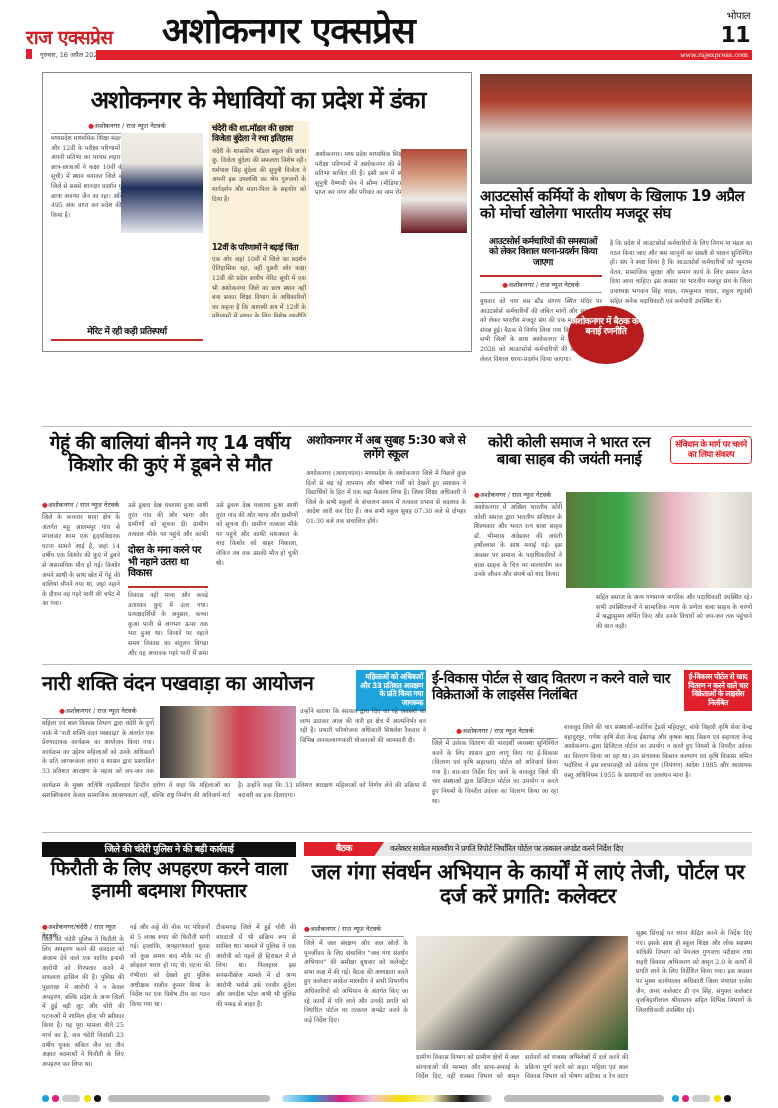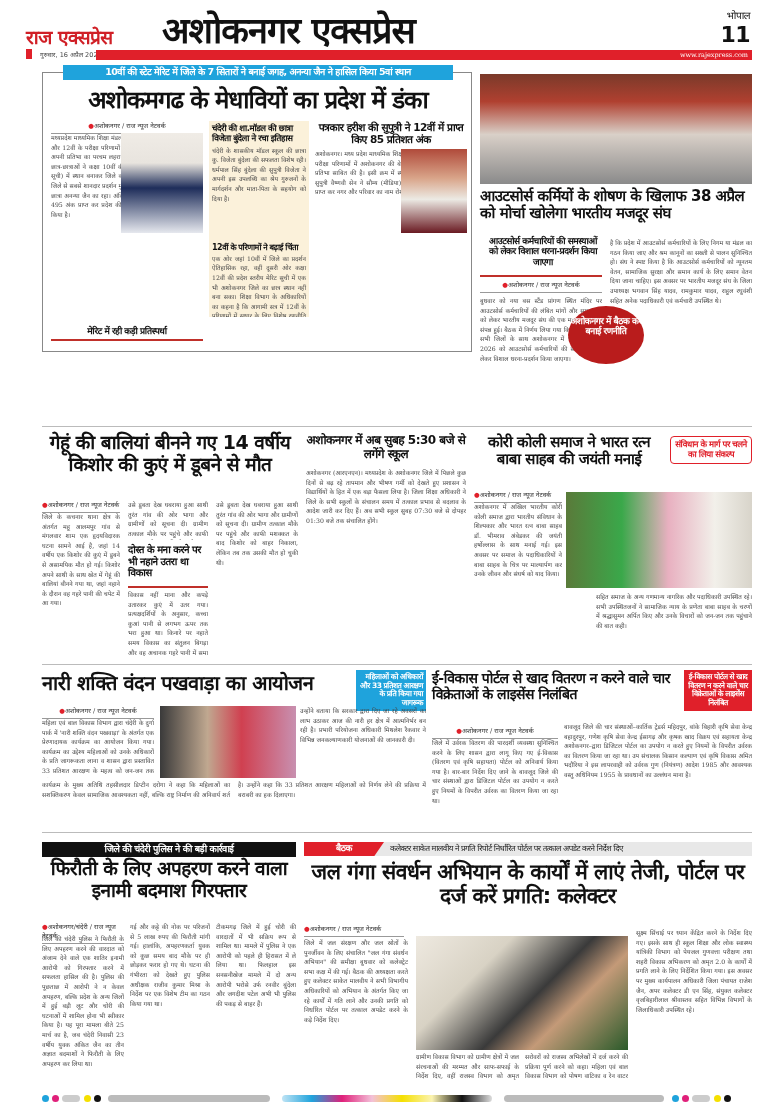--- a/index.html
+++ b/index.html
@@ -21,42 +21,40 @@
   <div class="abs" style="left:40px;top:50px;font-size:6.5px;color:#444">गुरुवार, 16 अप्रैल 2026</div>
   <div class="abs hd" style="left:162px;top:10px;font-size:36px;letter-spacing:-1px">अशोकनगर एक्सप्रेस</div>
   <div class="abs" style="left:96px;top:50px;width:656px;height:10px;background:#e0202a">
     <span class="abs" style="right:4px;top:1px;font-size:6.5px;color:#fff;font-family:'DejaVu Serif',serif">www.rajexpress.com</span>
   </div>
   <div class="abs hd" style="right:28px;top:10px;font-size:10px;font-weight:normal">भोपाल</div>
   <div class="abs hd" style="right:28px;top:22px;font-size:22px">11</div>
 </div>
 
 <div class="abs" style="left:42px;top:72px;width:430px;height:280px;border:1px solid #888">
-  <div class="abs hd" style="left:20px;top:-8px;width:390px;background:#1fa3dc;color:#fff;font-size:9.5px;padding:2px 4px;font-weight:bold;text-align:center">10वीं की स्टेट मेरिट में जिले के 7 सितारों ने बनाई जगह, अनन्या जैन ने हासिल किया 5वां स्थान</div>
-  <div class="abs hd" style="left:8px;top:14px;width:414px;font-size:24px;text-align:center;letter-spacing:-1px">अशोकमगढ के मेधावियों का प्रदेश में डंका</div>
+  <div class="abs hd" style="left:8px;top:14px;width:414px;font-size:24px;text-align:center;letter-spacing:-1px">अशोकनगर के मेधावियों का प्रदेश में डंका</div>
   <div class="abs byline" style="left:8px;top:48px;width:152px;text-align:center">अशोकनगर / राज न्यूज नेटवर्क</div>
   <div class="abs body" style="left:8px;top:60px;width:152px;height:192px;overflow:hidden">मध्यप्रदेश माध्यमिक शिक्षा मंडल द्वारा बुधवार को घोषित कक्षा 10वीं और 12वीं के परीक्षा परिणामों में अशोकनगर जिले के विद्यार्थियों ने अपनी प्रतिभा का परचम लहराया है। इस वर्ष जिले के सात होनहार छात्र-छात्राओं ने कक्षा 10वीं की प्रदेश स्तरीय मेरिट सूची (प्रावीण्य सूची) में स्थान बनाकर जिले का नाम पूरे प्रदेश में रोशन किया है। जिले से सबसे शानदार प्रदर्शन मुंगावली स्थित मादरा कॉन्वेंट स्कूल की छात्रा अनन्या जैन का रहा। अंकिता अमित जैन की सुपुत्री अनन्या ने 495 अंक प्राप्त कर प्रदेश की मेरिट सूची में पांचवां स्थान हासिल किया है।</div>
   <div class="photo" style="left:78px;top:60px;width:82px;height:100px;background:linear-gradient(180deg,#f0ece6 0%,#e8e4de 30%,#1e2d5a 55%,#e6e8ee 100%)"></div>
   <div class="abs hd" style="left:8px;top:253px;width:152px;font-size:9px;text-align:center">मेरिट में रही कड़ी प्रतिस्पर्धा</div>
   <div class="abs redrule" style="left:8px;top:266px;width:152px"></div>
 
   <div class="abs" style="left:166px;top:48px;width:100px;height:196px;background:#fbf1da;padding:3px;overflow:hidden">
     <div class="hd" style="font-size:8.5px">चंदेरी की शा.मॉडल की छात्रा विजेता बुंदेला ने रचा इतिहास</div>
     <div class="body" style="margin-top:2px;height:95px;overflow:hidden">चंदेरी के शासकीय मॉडल स्कूल की छात्रा कु. विजेता बुंदेला की सफलता विशेष रही। धर्मपाल सिंह बुंदेला की सुपुत्री विजेता ने अपनी इस उपलब्धि का श्रेय गुरुजनों के मार्गदर्शन और माता-पिता के सहयोग को दिया है।</div>
     <div class="hd" style="font-size:8px;margin-top:2px">12वीं के परिणामों ने बढ़ाई चिंता</div>
     <div class="body" style="margin-top:2px">एक ओर जहां 10वीं में जिले का प्रदर्शन ऐतिहासिक रहा, वहीं दूसरी ओर कक्षा 12वीं की प्रदेश स्तरीय मेरिट सूची में एक भी अशोकनगर जिले का छात्र स्थान नहीं बना सका। शिक्षा विभाग के अधिकारियों का कहना है कि आगामी सत्र में 12वीं के परिणामों में सुधार के लिए विशेष रणनीति पर कार्य किया जाएगा।</div>
   </div>
 
-  <div class="abs hd" style="left:272px;top:48px;width:152px;font-size:10.5px;text-align:center">पत्रकार हरीश की सुपुत्री ने 12वीं में प्राप्त किए 85 प्रतिशत अंक</div>
   <div class="abs body" style="left:272px;top:76px;width:152px;height:196px;overflow:hidden">अशोकनगर। मध्य प्रदेश माध्यमिक शिक्षा मंडल द्वारा घोषित 12वीं के परीक्षा परिणामों में अशोकनगर की बेटियों ने एक बार फिर अपनी प्रतिभा साबित की है। इसी क्रम में स्थानीय पत्रकार हरीश सेन की सुपुत्री वैष्णवी सेन ने सौम्य (मीडिया) विषय से 85 प्रतिशत अंक प्राप्त कर नगर और परिवार का नाम रोशन किया है।</div>
   <div class="photo" style="left:358px;top:76px;width:66px;height:84px;background:linear-gradient(180deg,#b04a3a 0%,#d9a58a 35%,#eceae4 60%,#6a1a22 100%)"></div>
 </div>
 
 <div class="photo" style="left:480px;top:74px;width:272px;height:110px;background:linear-gradient(180deg,#7a3a2a 0%,#b04030 25%,#d9d0c8 55%,#8a8a8a 100%)"></div>
-<div class="abs hd" style="left:480px;top:188px;width:272px;font-size:15px">आउटसोर्स कर्मियों के शोषण के खिलाफ 38 अप्रैल को मोर्चा खोलेगा भारतीय मजदूर संघ</div>
+<div class="abs hd" style="left:480px;top:188px;width:272px;font-size:15px">आउटसोर्स कर्मियों के शोषण के खिलाफ 19 अप्रैल को मोर्चा खोलेगा भारतीय मजदूर संघ</div>
 <div class="abs hd" style="left:484px;top:236px;width:118px;font-size:9px;text-align:center">आउटसोर्स कर्मचारियों की समस्याओं को लेकर विशाल धरना-प्रदर्शन किया जाएगा</div>
 <div class="abs redrule" style="left:480px;top:275px;width:122px"></div>
 <div class="abs byline" style="left:480px;top:280px;width:122px;text-align:center">अशोकनगर / राज न्यूज नेटवर्क</div>
 <div class="abs body" style="left:480px;top:296px;width:122px;height:130px;overflow:hidden">बुधवार को नया बस स्टैंड प्रांगण स्थित मंदिर पर आउटसोर्स कर्मचारियों की लंबित मांगों और समस्याओं को लेकर भारतीय मजदूर संघ की एक महत्वपूर्ण बैठक संपन्न हुई। बैठक में निर्णय लिया गया कि मध्य प्रदेश के सभी जिलों के साथ अशोकनगर में भी 21 अप्रैल 2026 को आउटसोर्स कर्मचारियों की समस्याओं को लेकर विशाल धरना-प्रदर्शन किया जाएगा।</div>
 <div class="abs body" style="left:610px;top:238px;width:142px;height:188px;overflow:hidden">है कि प्रदेश में आउटसोर्स कर्मचारियों के लिए निगम या मंडल का गठन किया जाए और श्रम कानूनों का सख्ती से पालन सुनिश्चित हो। संघ ने स्पष्ट किया है कि आउटसोर्स कर्मचारियों को न्यूनतम वेतन, सामाजिक सुरक्षा और समान कार्य के लिए समान वेतन दिया जाना चाहिए। इस अवसर पर भारतीय मजदूर संघ के जिला उपाध्यक्ष भगवान सिंह यादव, रामकुमार यादव, राहुल रघुवंशी सहित अनेक पदाधिकारी एवं कर्मचारी उपस्थित थे।</div>
 <div class="abs hd" style="left:568px;top:306px;width:76px;height:58px;background:#b91c1c;color:#fff;border-radius:50%;font-size:9px;text-align:center;padding-top:10px">अशोकनगर में बैठक कर बनाई रणनीति</div>
 
 <div class="abs" style="left:42px;top:426px;width:710px;height:1px;background:#bbb"></div>
 
 <div class="abs hd" style="left:42px;top:432px;width:256px;font-size:19px;text-align:center">गेहूं की बालियां बीनने गए 14 वर्षीय किशोर की कुएं में डूबने से मौत</div>

